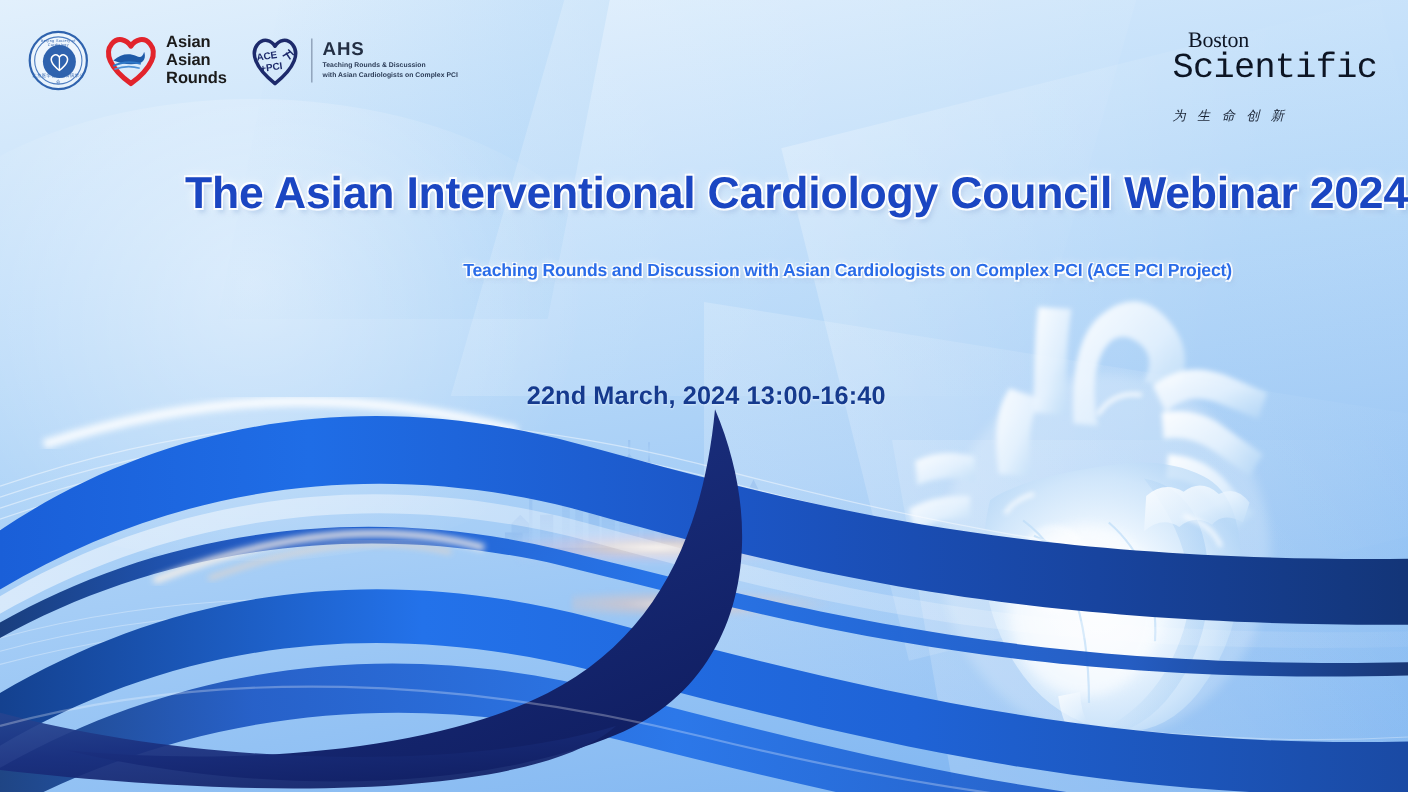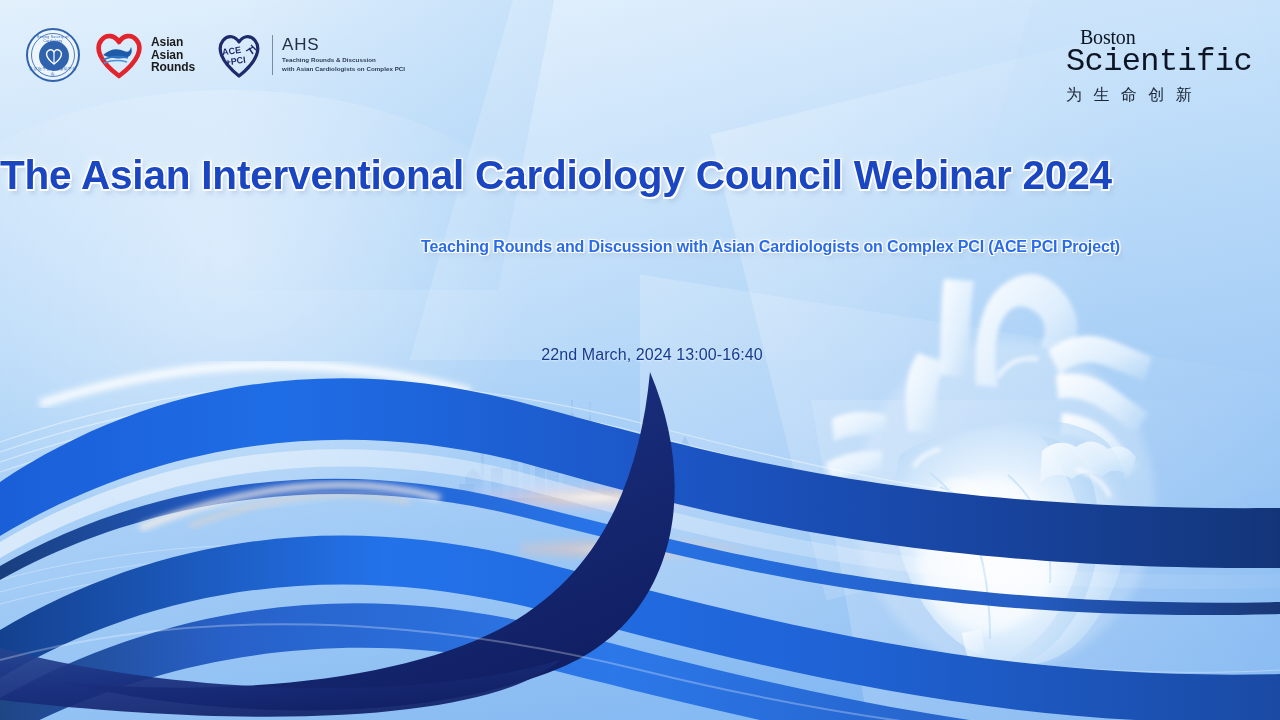--- a/index.html
+++ b/index.html
@@ -115,38 +115,38 @@
     letter-spacing: 0.3px;
     color: #2f63ae;
     font-family: "Liberation Sans", sans-serif;
   }
   .seal-text-top { top: 5px; }
   .seal-text-bot { bottom: 4px; font-size: 4px; }
 
   
   #ahs-heart-logo { display: flex; align-items: center; gap: 7px; }
   .ahs-label {
-    font-size: 12px;
+    font-size: 15px;
     font-weight: 700;
     line-height: 1.06;
     color: #1a1a1a;
     letter-spacing: -0.1px;
   }
 
   
   #ace-block { display: flex; align-items: center; gap: 9px; margin-left: 6px; }
   .divider-v {
     width: 1px; height: 40px;
     background: #5b6b86;
     opacity: 0.75;
   }
   #ahs-text-block { line-height: 1.1; }
   .ahs-big {
     font-size: 17px;
-    font-weight: 400;
+    font-weight: 700;
     color: #232f44;
     letter-spacing: 0.8px;
   }
   .ahs-sub {
     font-size: 6.2px;
     font-weight: 700;
     color: #2a3a55;
     letter-spacing: 0.05px;
     line-height: 1.45;
     margin-top: 2px;
@@ -161,24 +161,25 @@
     letter-spacing: -0.2px;
     margin-left: 14px;
   }
   .bsci-2 {
     font-family: Liberation Mono, monospace;
     font-size: 32px;
     line-height: 0.95;
     letter-spacing: -0.6px;
   }
   .bsci-cn {
-    font-size: 16px;
+    font-size: 12px;
     letter-spacing: 3.5px;
-    margin-top: 8px;
+    margin-top: 20px;
     color: #1a2435;
+    font-style: italic;
   }
 
   
   #skyline {
     position: absolute;
     left: 455px; top: 380px;
     width: 300px; height: 125px;
     opacity: 0.36;
     pointer-events: none;
   }
@@ -223,21 +224,21 @@
     left: 790px; top: 255px;
     width: 430px; height: 420px;
     pointer-events: none;
   }
 
   
   #title {
     position: absolute;
     left: 0; top: 152px;
     width: 1280px;
-    text-align: left;
+    text-align: right;
     font-size: 40.5px;
     font-weight: 700;
     letter-spacing: -0.2px;
     color: #1b46c2;
     text-shadow:
        1.6px 1.6px 0 rgba(255,255,255,0.95),
       -1.4px -1.4px 0 rgba(255,255,255,0.85),
        1.6px -1.4px 0 rgba(255,255,255,0.85),
       -1.4px 1.6px 0 rgba(255,255,255,0.85),
        0 0 10px rgba(255,255,255,0.9),
@@ -259,25 +260,25 @@
       -1.1px -1.1px 0 rgba(255,255,255,0.85),
        1.3px -1.1px 0 rgba(255,255,255,0.85),
       -1.1px 1.3px 0 rgba(255,255,255,0.85),
        0 0 8px rgba(255,255,255,0.9),
        2px 3px 4px rgba(120,160,215,0.5);
     white-space: nowrap;
   }
 
   #datetime {
     position: absolute;
-    left: 112px; top: 346px;
+    left: 102px; top: 346px;
     width: 1080px;
     text-align: center;
-    font-size: 16px;
-    font-weight: 400;
+    font-size: 23px;
+    font-weight: 700;
     color: #153a8e;
     letter-spacing: 0.1px;
     text-shadow: 0 1px 2px rgba(255,255,255,0.55);
     white-space: nowrap;
   }
 </style>
 </head>
 <body>
 
 <div id="poster">

